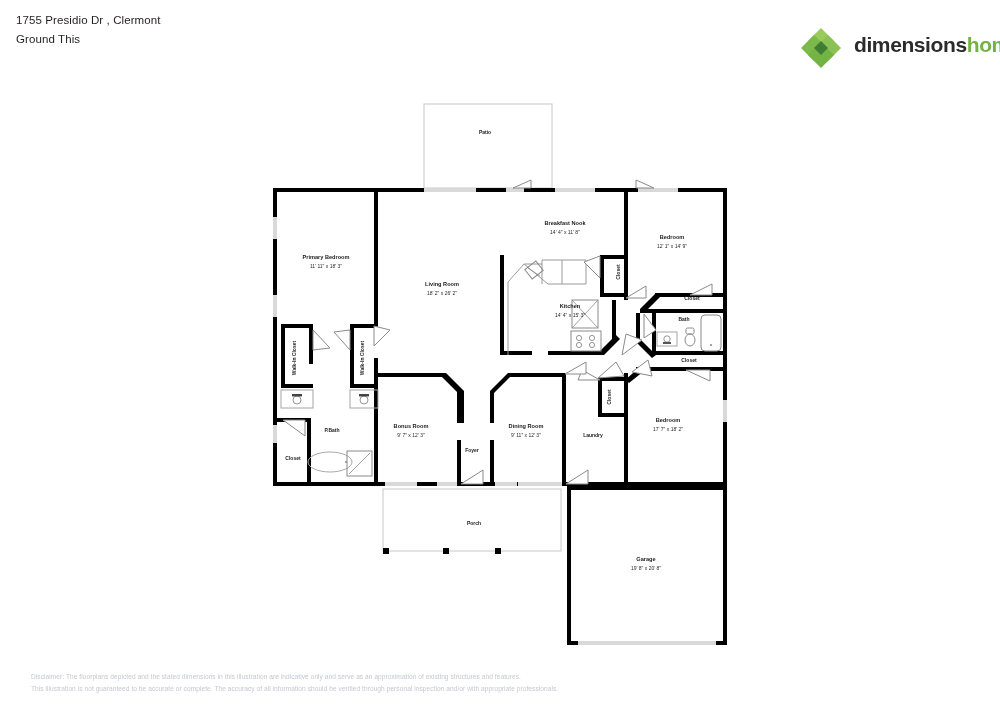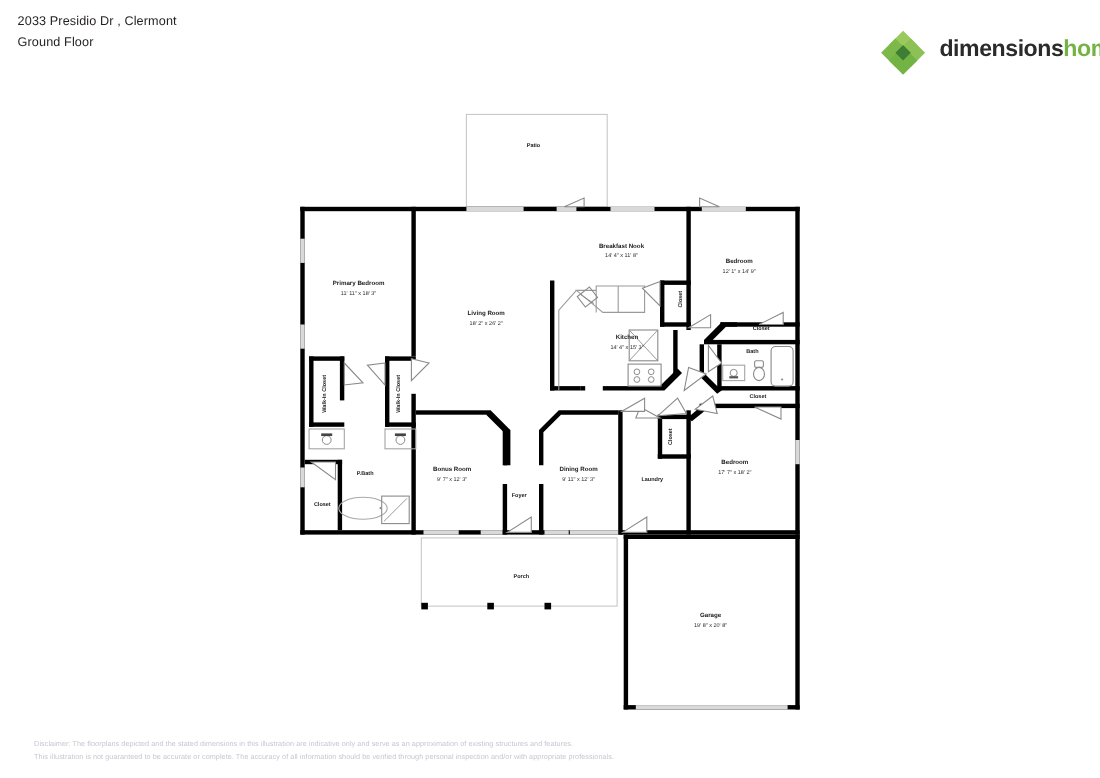--- a/index.html
+++ b/index.html
@@ -37,22 +37,22 @@
   .rm-name{font-family:"Liberation Sans",sans-serif;font-size:5.6px;font-weight:700;fill:#1b1b1b;text-anchor:middle;}
   .rm-dim{font-family:"Liberation Sans",sans-serif;font-size:5.0px;font-weight:400;fill:#2a2a2a;text-anchor:middle;}
   .rm-name-sm{font-family:"Liberation Sans",sans-serif;font-size:5.0px;font-weight:700;fill:#1b1b1b;text-anchor:middle;}
   .rm-name-vert{font-family:"Liberation Sans",sans-serif;font-size:5.0px;font-weight:700;fill:#1b1b1b;text-anchor:middle;}
 </style>
 </head>
 <body>
 
 <div id="page">
 
-  <div class="hdr-title">2033 Presidio Dr , Clermont</div>
-  <div class="hdr-sub">Ground Floor</div>
+  <div class="hdr-title">1755 Presidio Dr , Clermont</div>
+  <div class="hdr-sub">Ground This</div>
 
   <div class="logo">
     <div class="logo-mark">
       <svg viewBox="0 0 50 44" width="50" height="44" aria-hidden="true">
         <g transform="translate(25,22)">
           <path d="M0,-20 L13,-7 L0,6 L-13,-7 Z" fill="#9ac95c"></path>
           <path d="M-20,0 L-7,-13 L6,0 L-7,13 Z" fill="#7db84a"></path>
           <path d="M20,0 L7,-13 L-6,0 L7,13 Z" fill="#8cc255"></path>
           <path d="M0,20 L13,7 L0,-6 L-13,7 Z" fill="#72b344"></path>
           <path d="M0,-7 L7,0 L0,7 L-7,0 Z" fill="#3f7d34"></path>

